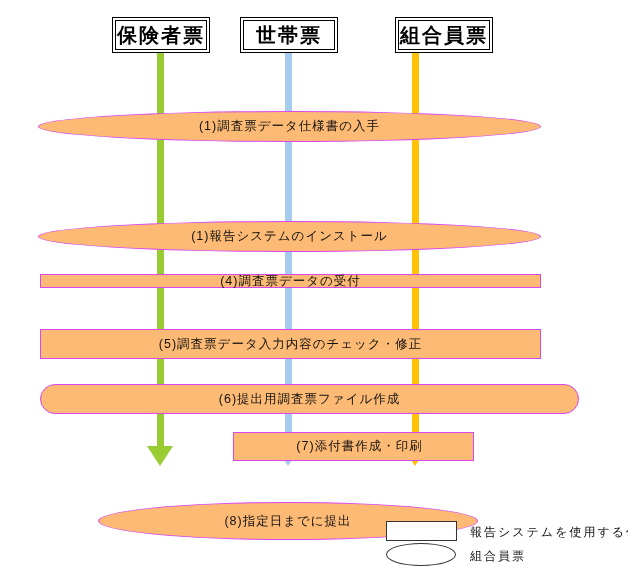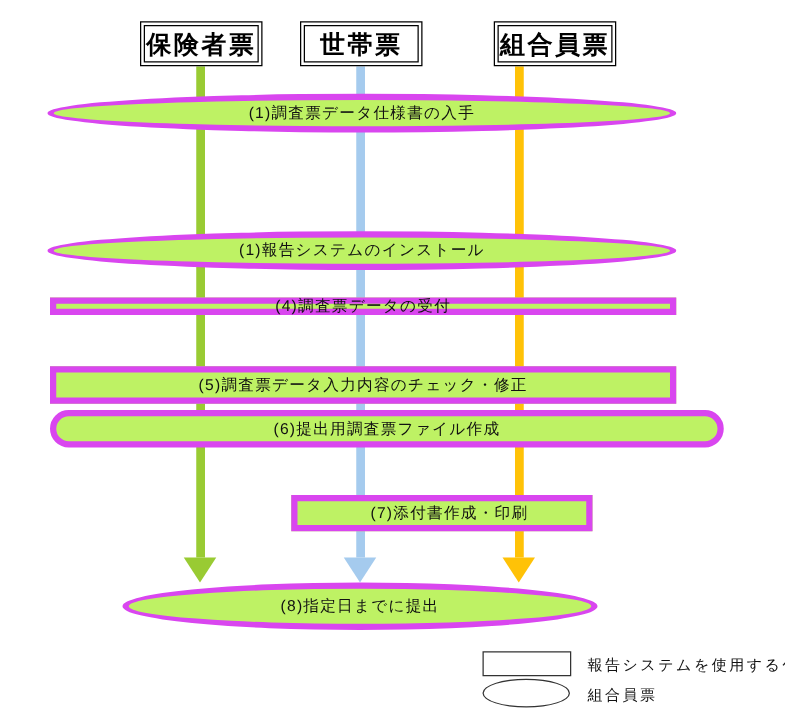--- a/index.html
+++ b/index.html
@@ -16,34 +16,35 @@
   }
   .arrow-head{
     position:absolute;top:446px;width:0;height:0;z-index:1;
     border-left:13px solid transparent;
     border-right:13px solid transparent;
     border-top:20px solid #000; 
   }
   
   .shape{
     position:absolute;z-index:2;
-    background:#bef264;
-    border:5px solid #d946ef;
+    background:#fdba74;
+    border:1px solid #d946ef;
     box-sizing:border-box;
     display:flex;align-items:center;justify-content:center;
     font-size:12.5px;letter-spacing:1px;color:#111;
     white-space:nowrap;
+    margin-top:36px;
   }
   .ellipse{border-radius:50%;}
   .s1{left:38px;top:75px;width:503px;height:31px;}
   .s2{left:38px;top:130px;width:503px;height:31px;}
   .s3{left:38px;top:185px;width:503px;height:31px;}
   .s4{left:40px;top:238px;width:501px;height:14px;}
   .s5{left:40px;top:293px;width:501px;height:30px;}
-  .s6{left:40px;top:328px;width:539px;height:30px;border-radius:15px;}
+  .s6{left:40px;top:348px;width:539px;height:30px;border-radius:15px;}
   .s7{left:233px;top:396px;width:241px;height:29px;padding-left:12px;}
   .s8{left:98px;top:466px;width:380px;height:38px;}
   
   .colbox{
     position:absolute;top:17px;width:98px;height:36px;z-index:3;
     background:#fff;border:1px solid #000;box-sizing:border-box;
     padding:2px;
   }
   .colbox .inner{
     width:100%;height:100%;box-sizing:border-box;

